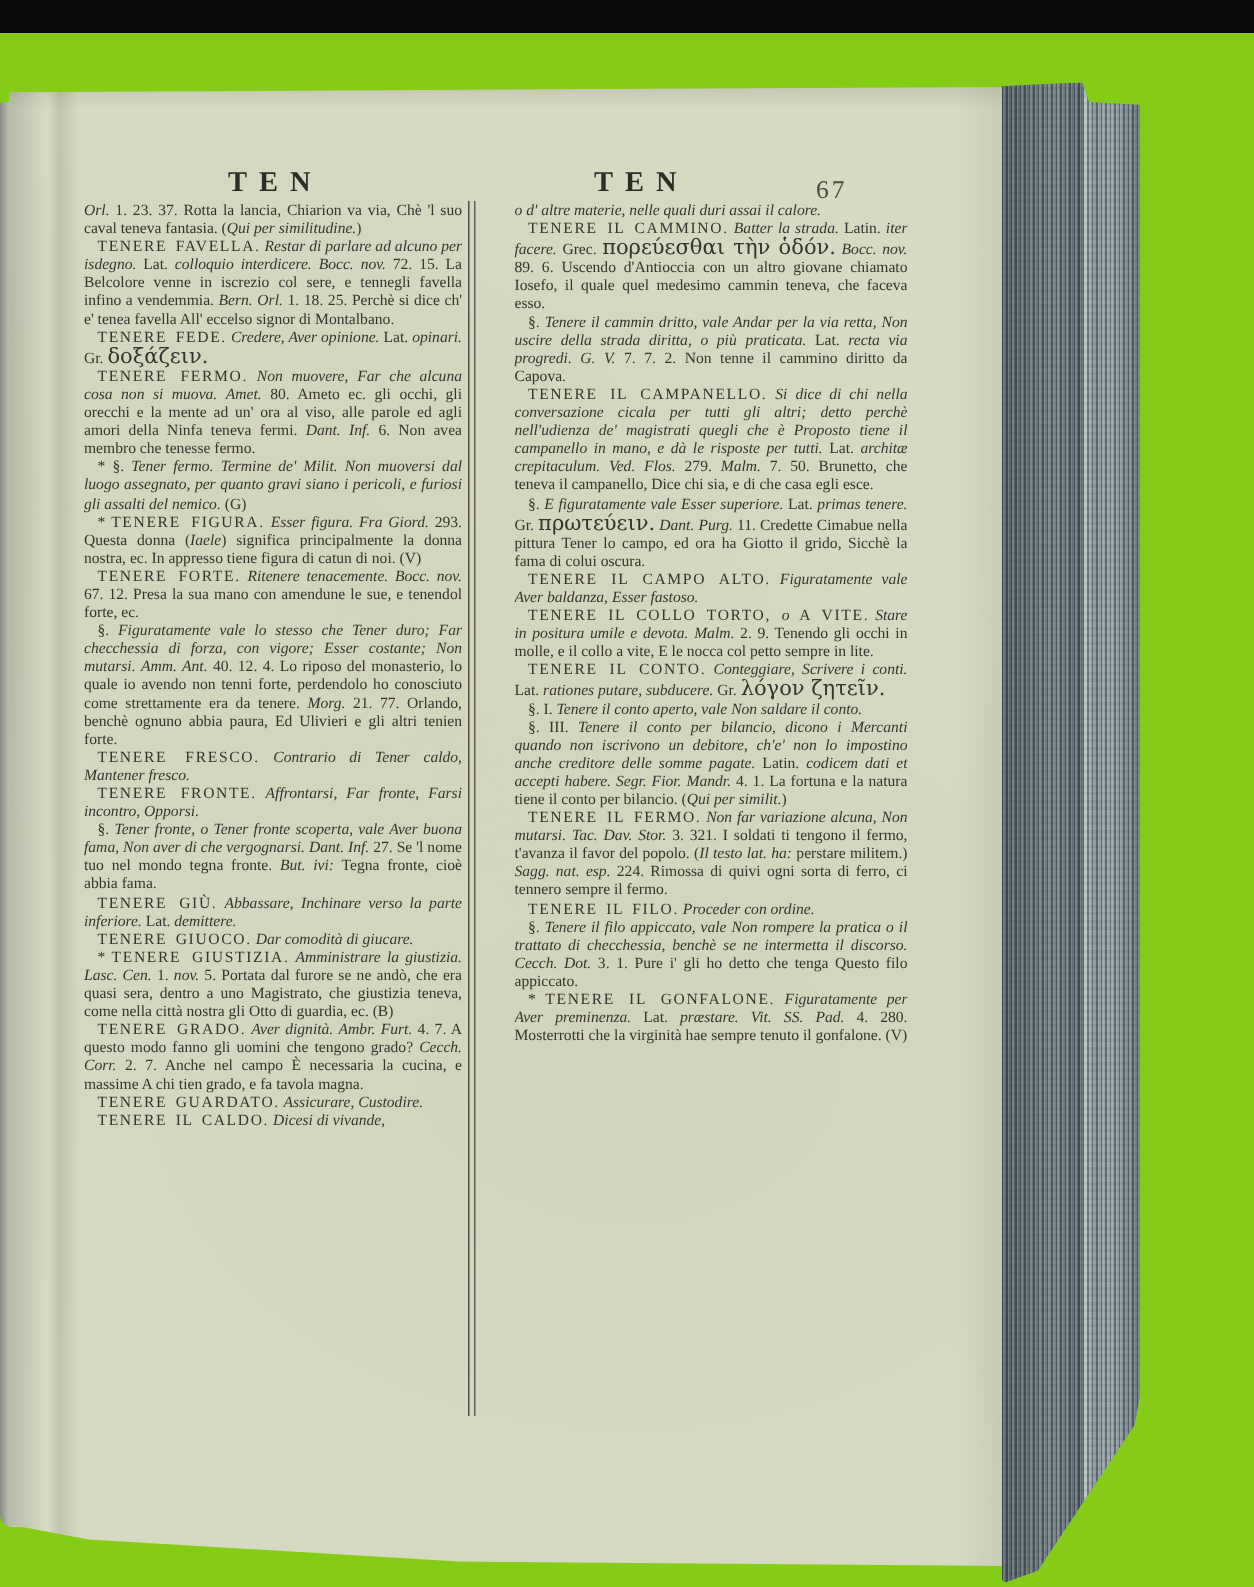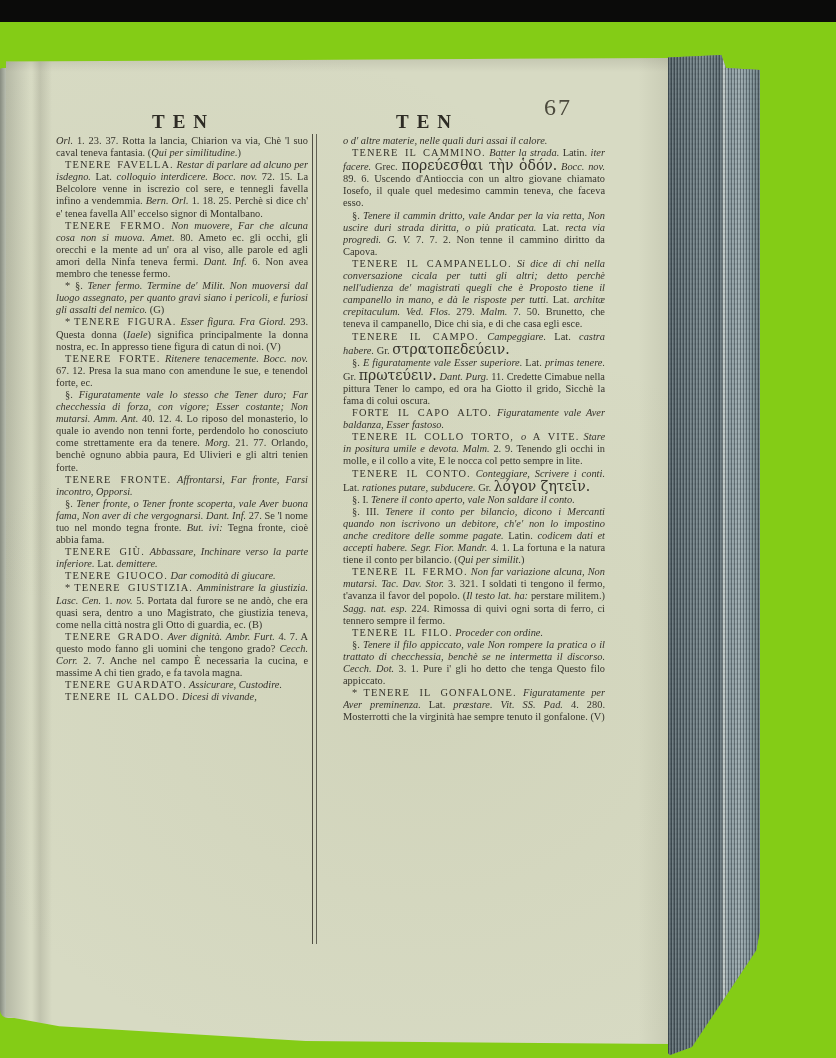--- a/index.html
+++ b/index.html
@@ -73,22 +73,22 @@
 
   
   .running-head {
     position: absolute; top: 53px;
     font-size: 19px; font-weight: bold;
     letter-spacing: 8px; color: #2e2c25;
   }
   .running-head-left { left: 51px; width: 253px; text-align: center; }
   .running-head-right { left: 390px; }
   .page-number {
-    position: absolute; top: 36px; left: 538px;
-    font-size: 24px; letter-spacing: 2px; color: #4c4a3d;
+    position: absolute; top: 59px; left: 538px;
+    font-size: 17px; letter-spacing: 2px; color: #4c4a3d;
   }
 
   
   .col {
     position: absolute; top: 77px; height: 824px; overflow: hidden;
     font-size: 10.4px; line-height: 12.1px;
     text-align: justify; color: #35332b;
   }
   .col-left  { left: 50px;  width: 252px; }
   .col-right { left: 337px; width: 262px; }
@@ -112,43 +112,44 @@
   <div class="page-edge-left"></div>
 
   <div class="page">
     <div class="running-head running-head-left">TEN</div>
     <div class="running-head running-head-right">TEN</div>
     <div class="page-number">67</div>
 
     <div class="col col-left">
         <p class="par noindent"><span class="run-i">Orl.</span><span class="run-r"> 1. 23. 37. Rotta la lancia, Chiarion va via, Chè 'l suo caval teneva fantasia. (</span><span class="run-i">Qui per similitudine.</span><span class="run-r">)</span></p>
         <p class="par"><span class="run-c">TENERE FAVELLA.</span><span class="run-i"> Restar di parlare ad alcuno per isdegno.</span><span class="run-r"> Lat. </span><span class="run-i">colloquio interdicere.</span><span class="run-r"> </span><span class="run-i">Bocc. nov.</span><span class="run-r"> 72. 15. La Belcolore venne in iscrezio col sere, e tennegli favella infino a vendemmia. </span><span class="run-i">Bern. Orl.</span><span class="run-r"> 1. 18. 25. Perchè si dice ch' e' tenea favella All' eccelso signor di Montalbano.</span></p>
+        <p class="par"><span class="run-c">TENERE FEDE.</span><span class="run-i"> Credere, Aver opinione.</span><span class="run-r"> Lat. </span><span class="run-i">opinari.</span><span class="run-r"> Gr. </span><span class="run-g">δοξάζειν.</span></p>
         <p class="par"><span class="run-c">TENERE FERMO.</span><span class="run-i"> Non muovere, Far che alcuna cosa non si muova.</span><span class="run-r"> </span><span class="run-i">Amet.</span><span class="run-r"> 80. Ameto ec. gli occhi, gli orecchi e la mente ad un' ora al viso, alle parole ed agli amori della Ninfa teneva fermi. </span><span class="run-i">Dant. Inf.</span><span class="run-r"> 6. Non avea membro che tenesse fermo.</span></p>
         <p class="par"><span class="run-r">* §. </span><span class="run-i">Tener fermo. Termine de' Milit. Non muoversi dal luogo assegnato, per quanto gravi siano i pericoli, e furiosi gli assalti del nemico.</span><span class="run-r"> (G)</span></p>
         <p class="par"><span class="run-r">* </span><span class="run-c">TENERE FIGURA.</span><span class="run-i"> Esser figura.</span><span class="run-r"> </span><span class="run-i">Fra Giord.</span><span class="run-r"> 293. Questa donna (</span><span class="run-i">Iaele</span><span class="run-r">) significa principalmente la donna nostra, ec. In appresso tiene figura di catun di noi. (V)</span></p>
         <p class="par"><span class="run-c">TENERE FORTE.</span><span class="run-i"> Ritenere tenacemente.</span><span class="run-r"> </span><span class="run-i">Bocc. nov.</span><span class="run-r"> 67. 12. Presa la sua mano con amendune le sue, e tenendol forte, ec.</span></p>
         <p class="par"><span class="run-r">§. </span><span class="run-i">Figuratamente vale lo stesso che Tener duro; Far checchessia di forza, con vigore; Esser costante; Non mutarsi.</span><span class="run-r"> </span><span class="run-i">Amm. Ant.</span><span class="run-r"> 40. 12. 4. Lo riposo del monasterio, lo quale io avendo non tenni forte, perdendolo ho conosciuto come strettamente era da tenere. </span><span class="run-i">Morg.</span><span class="run-r"> 21. 77. Orlando, benchè ognuno abbia paura, Ed Ulivieri e gli altri tenien forte.</span></p>
+        <p class="par"><span class="run-c">TENERE FRESCO.</span><span class="run-i"> Contrario di Tener caldo, Mantener fresco.</span></p>
         <p class="par"><span class="run-c">TENERE FRONTE.</span><span class="run-i"> Affrontarsi, Far fronte, Farsi incontro, Opporsi.</span></p>
         <p class="par"><span class="run-r">§. </span><span class="run-i">Tener fronte, o Tener fronte scoperta, vale Aver buona fama, Non aver di che vergognarsi.</span><span class="run-r"> </span><span class="run-i">Dant. Inf.</span><span class="run-r"> 27. Se 'l nome tuo nel mondo tegna fronte. </span><span class="run-i">But. ivi:</span><span class="run-r"> Tegna fronte, cioè abbia fama.</span></p>
         <p class="par"><span class="run-c">TENERE GIÙ.</span><span class="run-i"> Abbassare, Inchinare verso la parte inferiore.</span><span class="run-r"> Lat. </span><span class="run-i">demittere.</span></p>
         <p class="par"><span class="run-c">TENERE GIUOCO.</span><span class="run-i"> Dar comodità di giucare.</span></p>
         <p class="par"><span class="run-r">* </span><span class="run-c">TENERE GIUSTIZIA.</span><span class="run-i"> Amministrare la giustizia.</span><span class="run-r"> </span><span class="run-i">Lasc. Cen.</span><span class="run-r"> 1. </span><span class="run-i">nov.</span><span class="run-r"> 5. Portata dal furore se ne andò, che era quasi sera, dentro a uno Magistrato, che giustizia teneva, come nella città nostra gli Otto di guardia, ec. (B)</span></p>
         <p class="par"><span class="run-c">TENERE GRADO.</span><span class="run-i"> Aver dignità.</span><span class="run-r"> </span><span class="run-i">Ambr. Furt.</span><span class="run-r"> 4. 7. A questo modo fanno gli uomini che tengono grado? </span><span class="run-i">Cecch. Corr.</span><span class="run-r"> 2. 7. Anche nel campo È necessaria la cucina, e massime A chi tien grado, e fa tavola magna.</span></p>
         <p class="par"><span class="run-c">TENERE GUARDATO.</span><span class="run-i"> Assicurare, Custodire.</span></p>
         <p class="par"><span class="run-c">TENERE IL CALDO.</span><span class="run-i"> Dicesi di vivande,</span></p>
       </div>
     <div class="divider"></div>
     <div class="col col-right">
         <p class="par noindent"><span class="run-i">o d' altre materie, nelle quali duri assai il calore.</span></p>
         <p class="par"><span class="run-c">TENERE IL CAMMINO.</span><span class="run-i"> Batter la strada.</span><span class="run-r"> Latin. </span><span class="run-i">iter facere.</span><span class="run-r"> Grec. </span><span class="run-g">πορεύεσθαι τὴν ὁδόν.</span><span class="run-r"> </span><span class="run-i">Bocc. nov.</span><span class="run-r"> 89. 6. Uscendo d'Antioccia con un altro giovane chiamato Iosefo, il quale quel medesimo cammin teneva, che faceva esso.</span></p>
-        <p class="par"><span class="run-r">§. </span><span class="run-i">Tenere il cammin dritto, vale Andar per la via retta, Non uscire duri strada diritta, o più praticata.</span><span class="run-r"> Lat. </span><span class="run-i">recta via progredi. G. V.</span><span class="run-r"> 7. 7. 2. Non tenne il cammino diritto da Capova.</span></p>
+        <p class="par"><span class="run-r">§. </span><span class="run-i">Tenere il cammin dritto, vale Andar per la via retta, Non uscire della strada diritta, o più praticata.</span><span class="run-r"> Lat. </span><span class="run-i">recta via progredi. G. V.</span><span class="run-r"> 7. 7. 2. Non tenne il cammino diritto da Capova.</span></p>
         <p class="par"><span class="run-c">TENERE IL CAMPANELLO.</span><span class="run-i"> Si dice di chi nella conversazione cicala per tutti gli altri; detto perchè nell'udienza de' magistrati quegli che è Proposto tiene il campanello in mano, e dà le risposte per tutti.</span><span class="run-r"> Lat. </span><span class="run-i">architæ crepitaculum. Ved. Flos.</span><span class="run-r"> 279. </span><span class="run-i">Malm.</span><span class="run-r"> 7. 50. Brunetto, che teneva il campanello, Dice chi sia, e di che casa egli esce.</span></p>
-        <p class="par"><span class="run-c">TENERE IL CAMPO.</span><span class="run-i"> Campeggiare.</span><span class="run-r"> Lat. </span><span class="run-i">castra habere.</span><span class="run-r"> Gr. </span><span class="run-g">στρατοπεδεύειν.</span></p>
         <p class="par"><span class="run-r">§. </span><span class="run-i">E figuratamente vale Esser superiore.</span><span class="run-r"> Lat. </span><span class="run-i">primas tenere.</span><span class="run-r"> Gr. </span><span class="run-g">πρωτεύειν.</span><span class="run-r"> </span><span class="run-i">Dant. Purg.</span><span class="run-r"> 11. Credette Cimabue nella pittura Tener lo campo, ed ora ha Giotto il grido, Sicchè la fama di colui oscura.</span></p>
-        <p class="par"><span class="run-c">FORTE IL CAPO ALTO.</span><span class="run-i"> Figuratamente vale Aver baldanza, Esser fastoso.</span></p>
+        <p class="par"><span class="run-c">TENERE IL CAMPO ALTO.</span><span class="run-i"> Figuratamente vale Aver baldanza, Esser fastoso.</span></p>
         <p class="par"><span class="run-c">TENERE IL COLLO TORTO, </span><span class="run-i">o</span><span class="run-c"> A VITE.</span><span class="run-i"> Stare in positura umile e devota.</span><span class="run-r"> </span><span class="run-i">Malm.</span><span class="run-r"> 2. 9. Tenendo gli occhi in molle, e il collo a vite, E le nocca col petto sempre in lite.</span></p>
         <p class="par"><span class="run-c">TENERE IL CONTO.</span><span class="run-i"> Conteggiare, Scrivere i conti.</span><span class="run-r"> Lat. </span><span class="run-i">rationes putare, subducere.</span><span class="run-r"> Gr. </span><span class="run-g">λόγον ζητεῖν.</span></p>
         <p class="par"><span class="run-r">§. I. </span><span class="run-i">Tenere il conto aperto, vale Non saldare il conto.</span></p>
         <p class="par"><span class="run-r">§. III. </span><span class="run-i">Tenere il conto per bilancio, dicono i Mercanti quando non iscrivono un debitore, ch'e' non lo impostino anche creditore delle somme pagate.</span><span class="run-r"> Latin. </span><span class="run-i">codicem dati et accepti habere. Segr. Fior. Mandr.</span><span class="run-r"> 4. 1. La fortuna e la natura tiene il conto per bilancio. (</span><span class="run-i">Qui per similit.</span><span class="run-r">)</span></p>
         <p class="par"><span class="run-c">TENERE IL FERMO.</span><span class="run-i"> Non far variazione alcuna, Non mutarsi.</span><span class="run-r"> </span><span class="run-i">Tac. Dav. Stor.</span><span class="run-r"> 3. 321. I soldati ti tengono il fermo, t'avanza il favor del popolo. (</span><span class="run-i">Il testo lat. ha:</span><span class="run-r"> perstare militem.) </span><span class="run-i">Sagg. nat. esp.</span><span class="run-r"> 224. Rimossa di quivi ogni sorta di ferro, ci tennero sempre il fermo.</span></p>
         <p class="par"><span class="run-c">TENERE IL FILO.</span><span class="run-i"> Proceder con ordine.</span></p>
         <p class="par"><span class="run-r">§. </span><span class="run-i">Tenere il filo appiccato, vale Non rompere la pratica o il trattato di checchessia, benchè se ne intermetta il discorso.</span><span class="run-r"> </span><span class="run-i">Cecch. Dot.</span><span class="run-r"> 3. 1. Pure i' gli ho detto che tenga Questo filo appiccato.</span></p>
         <p class="par"><span class="run-r">* </span><span class="run-c">TENERE IL GONFALONE.</span><span class="run-i"> Figuratamente per Aver preminenza.</span><span class="run-r"> Lat. </span><span class="run-i">præstare.</span><span class="run-r"> </span><span class="run-i">Vit. SS. Pad.</span><span class="run-r"> 4. 280. Mosterrotti che la virginità hae sempre tenuto il gonfalone. (V)</span></p>
       </div>
   </div>

